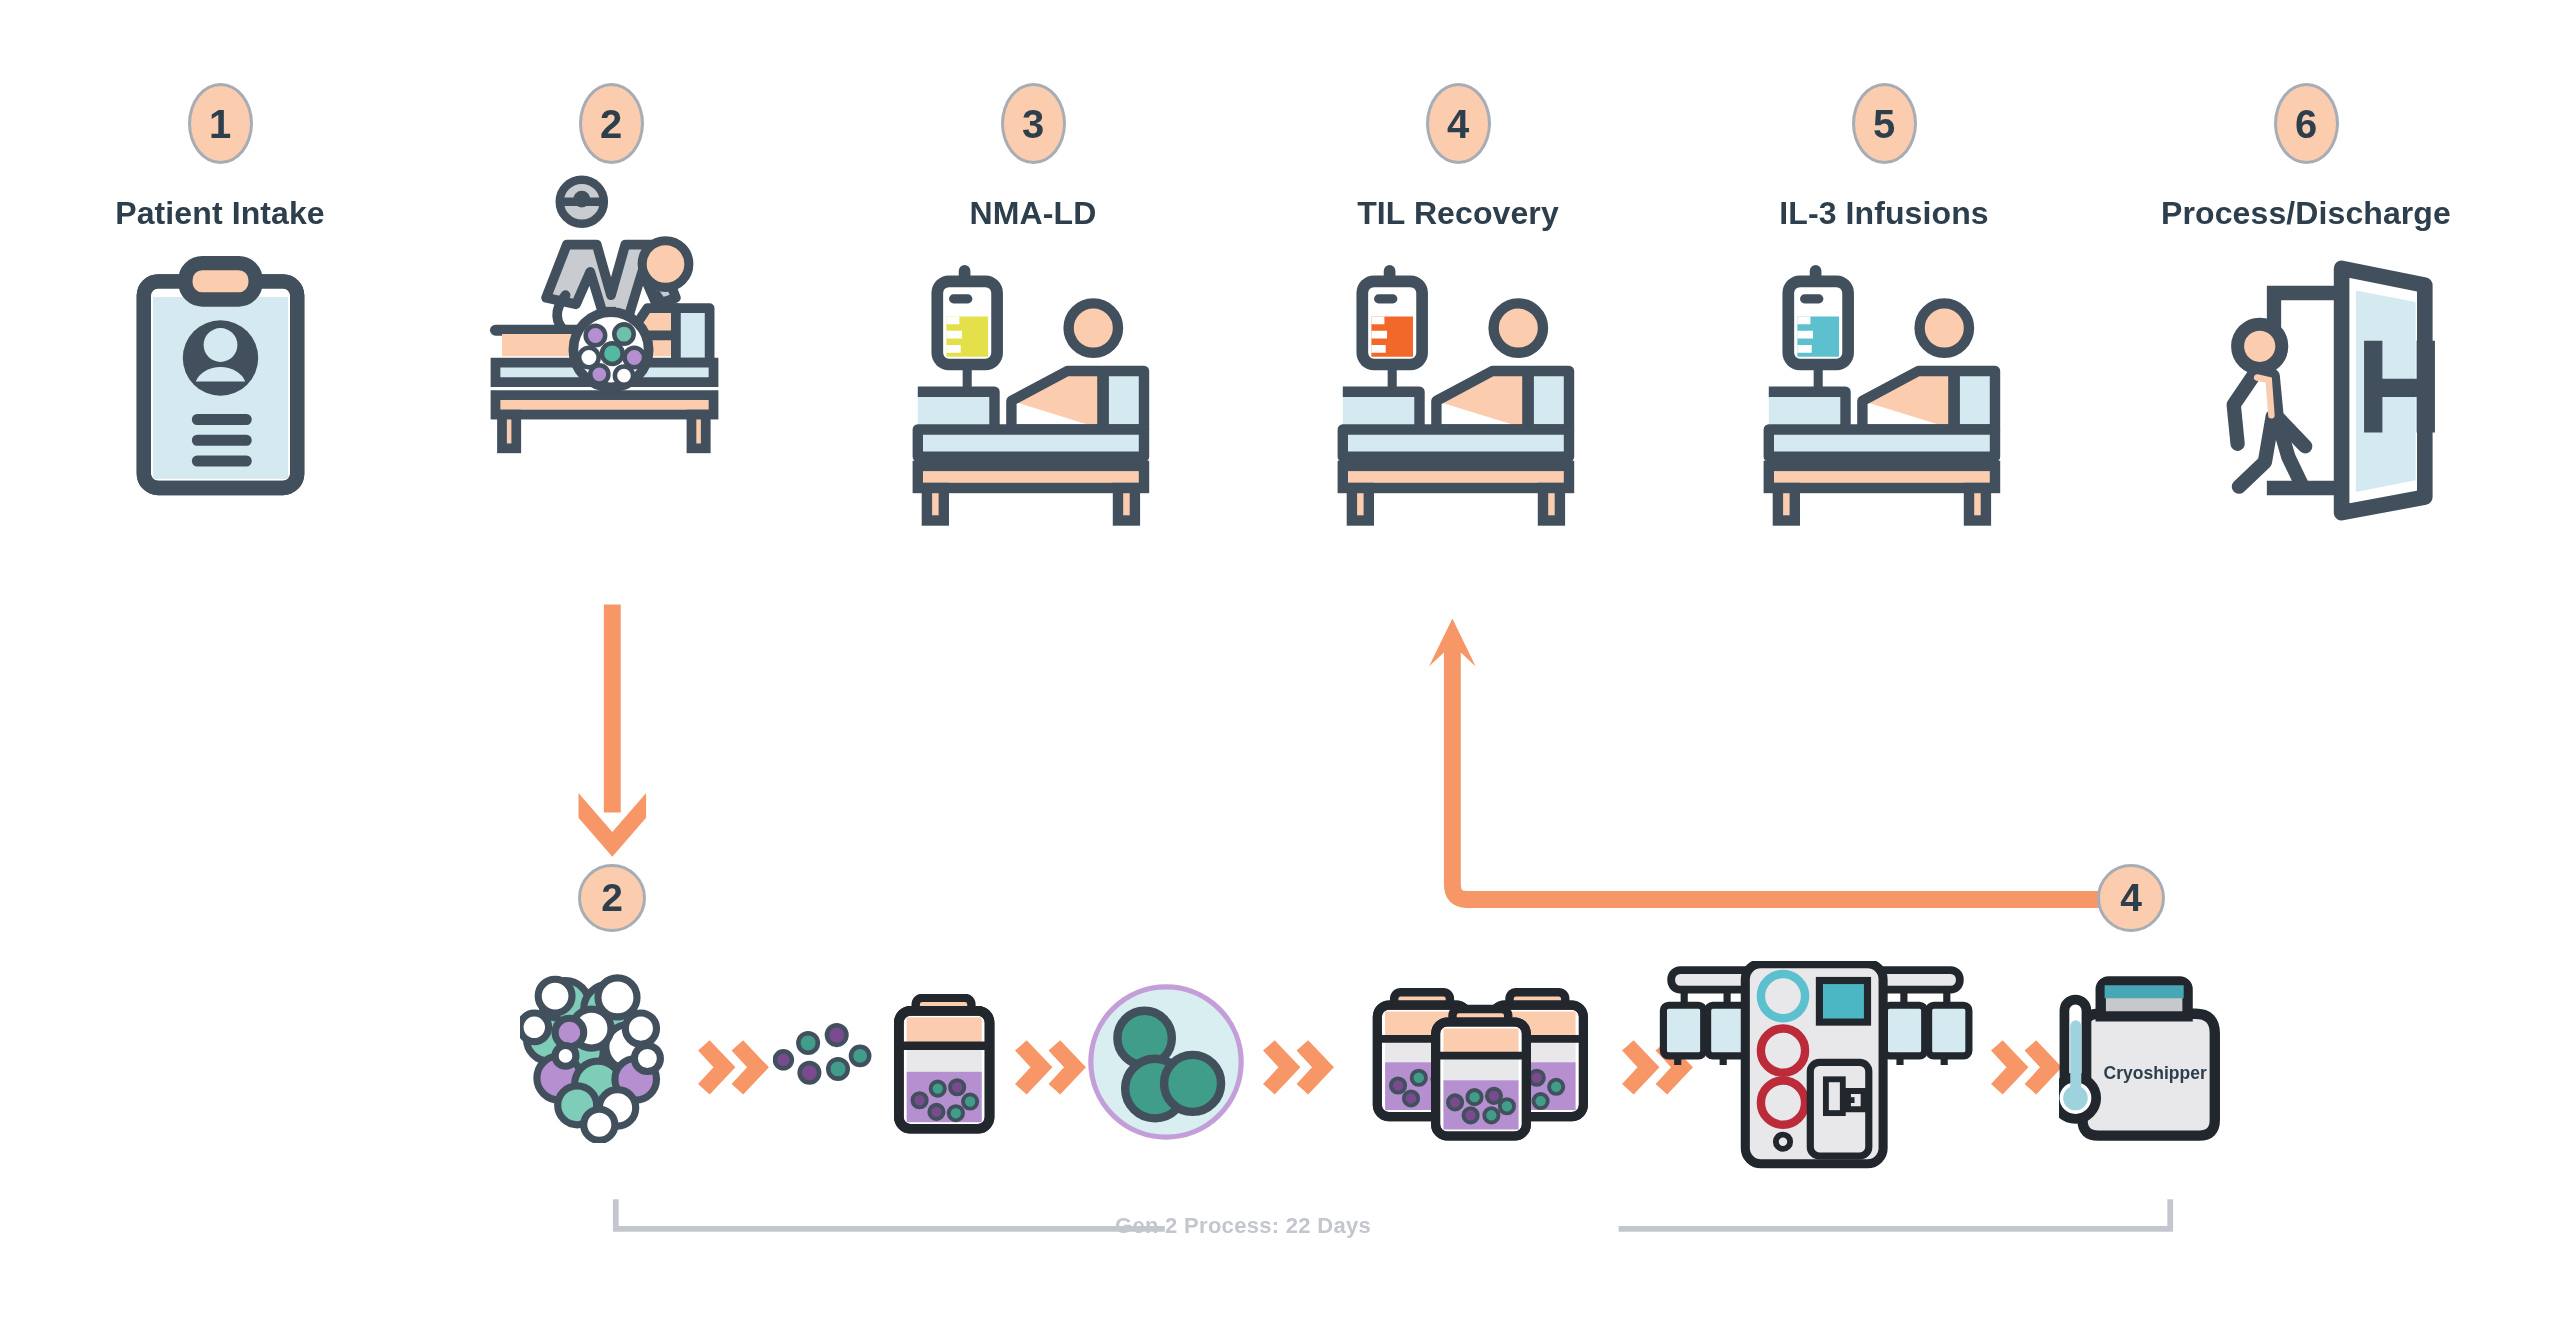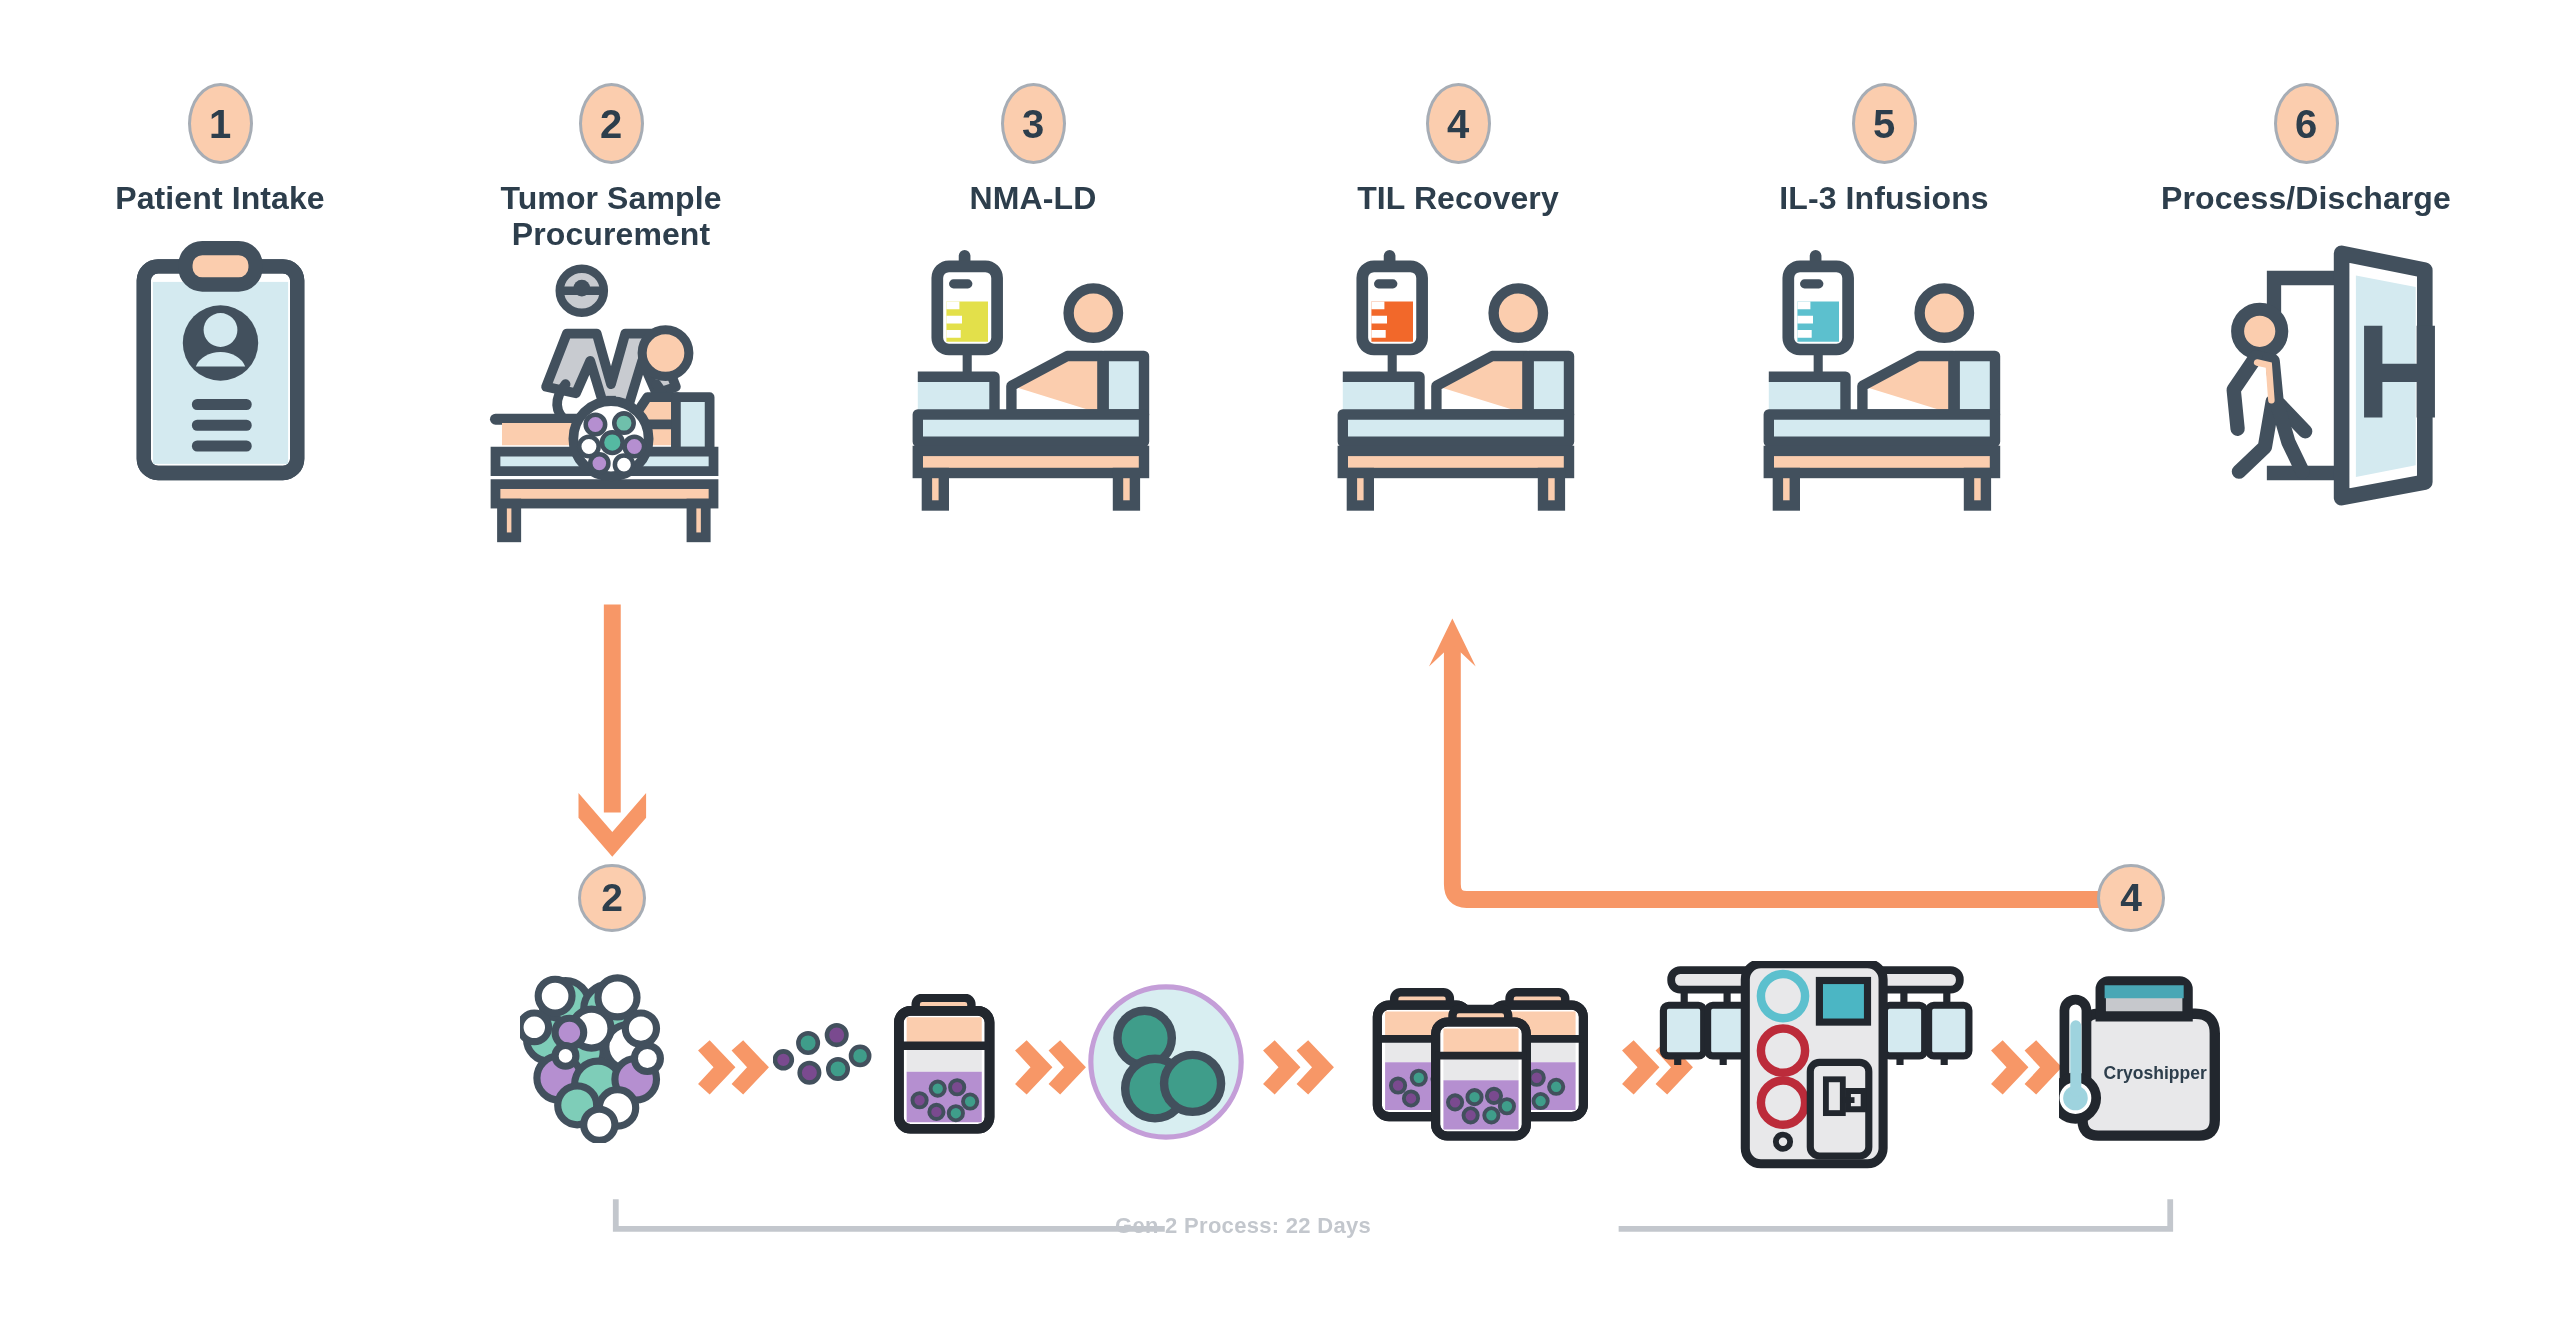--- a/index.html
+++ b/index.html
@@ -10,21 +10,21 @@
   
   .step{position:absolute;top:0;width:364px;text-align:center;}
   .badge{
     width:65px;height:81px;border-radius:50%;
     background:#fbcdae;border:3.2px solid #a7adb5;
     margin:0 auto;display:flex;align-items:center;justify-content:center;
     font-size:40px;font-weight:700;color:#2d3e4c;line-height:1;
     box-sizing:border-box;
   }
   .step-label{
-    margin-top:17px;font-size:32px;font-weight:700;color:#2d3e4c;
+    margin-top:32px;font-size:32px;font-weight:700;color:#2d3e4c;
     line-height:1.12;letter-spacing:0.1px;
   }
   .icon-wrap{margin-top:22px;height:286px;display:flex;align-items:flex-start;justify-content:center;}
 
   
   .mfg{position:absolute;display:flex;align-items:center;justify-content:flex-start;}
 
   .circ-badge{
     position:absolute;width:68px;height:68px;border-radius:50%;
     background:#fbcdae;border:3.2px solid #a7adb5;
@@ -57,22 +57,20 @@
         <path d="M112 196a40 32 0 0 1 76 0z" fill="#d4eaf0"></path>
         <rect x="106" y="246" width="92" height="17" rx="8" fill="#42505d"></rect>
         <rect x="106" y="278" width="92" height="17" rx="8" fill="#42505d"></rect>
         <rect x="106" y="310" width="92" height="17" rx="8" fill="#42505d"></rect>
       </svg>
     </div>
   </div>
 
   <div class="step" style="left:429px;top:83px;">
     <div class="badge">2</div>
-    <div class="step-label" style="white-space:pre-line;">Tumor Sample
-Procurement</div>
     <div class="icon-wrap" style="margin-top:3.9px;">
       <svg width="286" height="292" viewBox="0 0 440 450">
 
         <circle cx="175" cy="52" r="34" fill="#c8cbd0" stroke="#42505d" stroke-width="13"></circle>
         <path d="M141 52h68" stroke="#42505d" stroke-width="13"></path>
         <circle cx="175" cy="48" r="13" fill="#42505d"></circle>
 
         <path d="M120 200 L152 118 h46 l22 78 22-78h46l32 82
                  -30 10 -22-50 -20 66 -20 18 -20-18 -20-66 -22 50z" fill="#c8cbd0" stroke="#42505d" stroke-width="15" stroke-linejoin="round"></path>
         <path d="M150 196c-18 22-18 44 4 60" fill="none" stroke="#42505d" stroke-width="15" stroke-linecap="round"></path>

